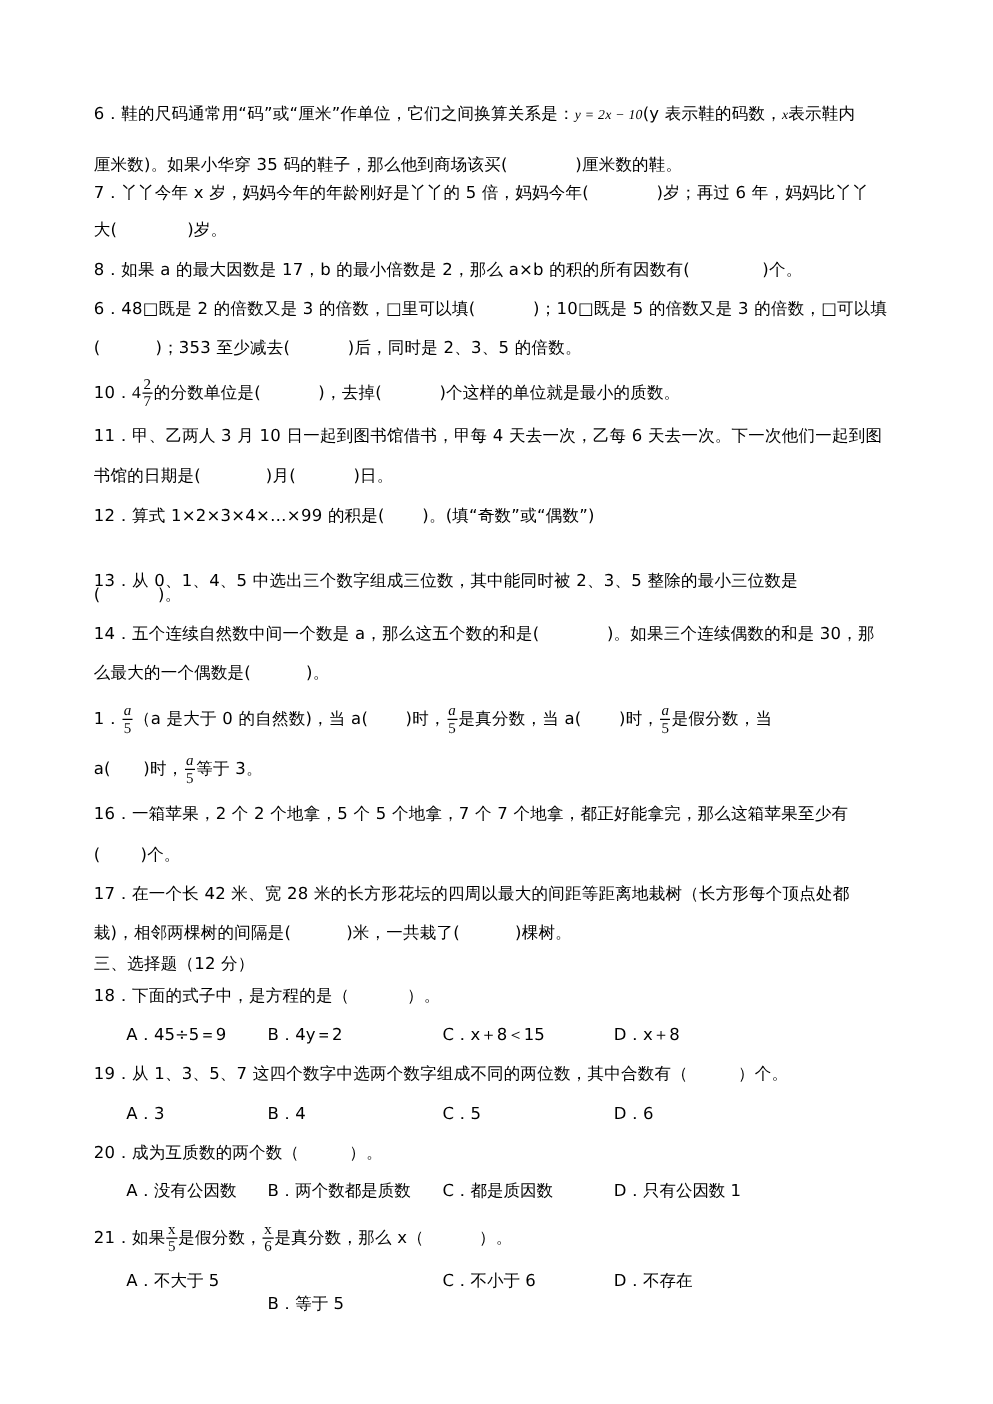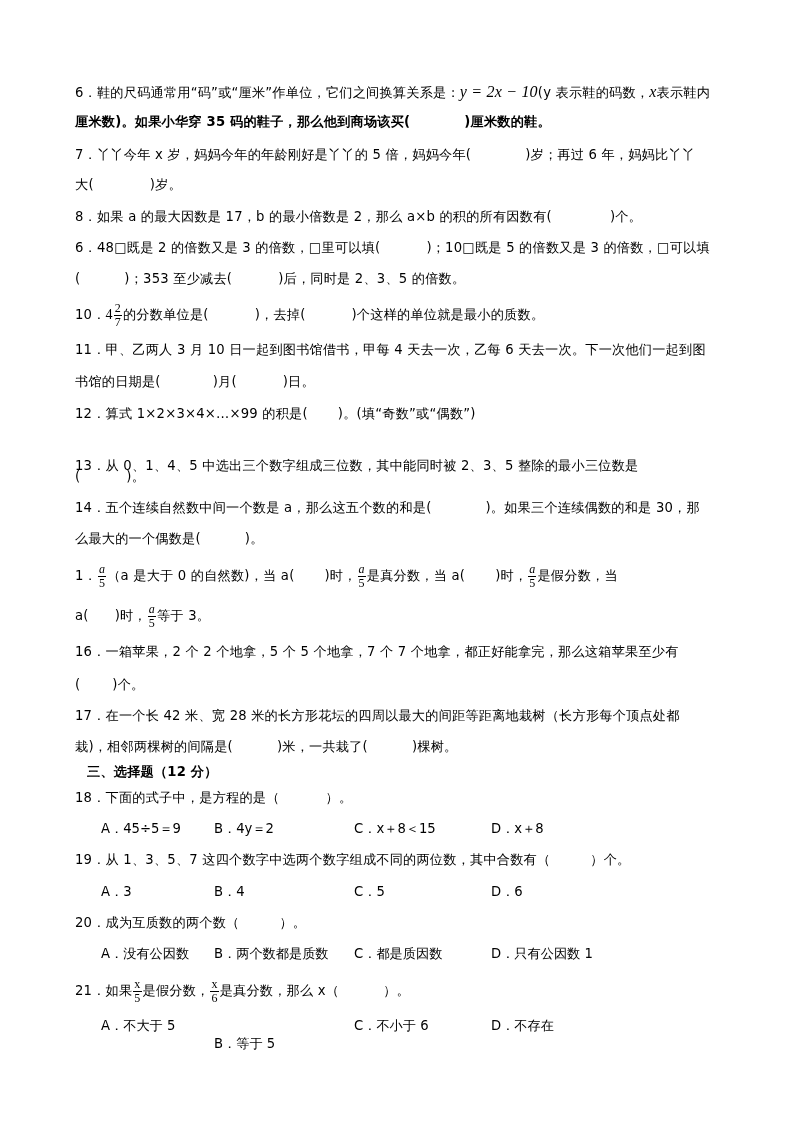--- a/index.html
+++ b/index.html
@@ -1,37 +1,37 @@
 <!DOCTYPE html>
 <html><head>
 <meta charset="utf-8">
 <style>
   html, body { margin: 0; padding: 0; background: #ffffff; }
   body { width: 794px; height: 1123px; position: relative; overflow: hidden;
          font-family: "DejaVu Sans", "Liberation Sans", sans-serif; color: #000; }
   .line { position: absolute; left: 75px; font-size: 13.2px; line-height: 18px; white-space: nowrap; letter-spacing: 0.2px; }
   .opt { position: absolute; font-size: 13.2px; line-height: 18px; white-space: nowrap; }
-  .heading { font-weight: bold; margin-left: 12px; }
+  .heading { font-weight: normal; }
   .blank { display: inline-block; }
   .frac { display: inline-flex; flex-direction: column; align-items: center; vertical-align: middle;
           font-family: "Liberation Serif", "DejaVu Serif", serif; font-size: 12px; line-height: 11px; margin: 0 1px; }
   .frac .num { font-style: italic; padding: 0 1px; }
   .frac .bar { width: 100%; border-top: 1px solid #000; height: 0; margin: 1px 0; }
   .frac .den { padding: 0 1px; }
   .frac.plain .num { font-style: normal; }
   .mixed-whole { font-family: "Liberation Serif", serif; font-size: 14px; }
-  .math { font-family: "Liberation Serif", "DejaVu Serif", serif; font-style: italic; font-size: 16px; }
+  .math { font-family: "Liberation Serif", "DejaVu Serif", serif; font-style: italic; font-size: 11px; }
 </style>
 </head>
 <body>
 
 <div class="line" style="top:83px;">
   <span>6．鞋的尺码通常用“码”或“厘米”作单位，它们之间换算关系是：</span><span class="math">y = 2x − 10</span><span>(y 表示鞋的码数，</span><span class="math">x</span><span>表示鞋内</span>
 </div>
-<div class="line" style="top:113px;font-weight:bold;">
+<div class="line" style="top:124px;">
   <span>厘米数)。如果小华穿 35 码的鞋子，那么他到商场该买(</span><span class="blank" style="width:54px"></span><span>)厘米数的鞋。</span>
 </div>
 
 <div class="line" style="top:146px;">
   <span>7．丫丫今年 x 岁，妈妈今年的年龄刚好是丫丫的 5 倍，妈妈今年(</span><span class="blank" style="width:54px"></span><span>)岁；再过 6 年，妈妈比丫丫</span>
 </div>
 <div class="line" style="top:176px;">
   <span>大(</span><span class="blank" style="width:56px"></span><span>)岁。</span>
 </div>
 

